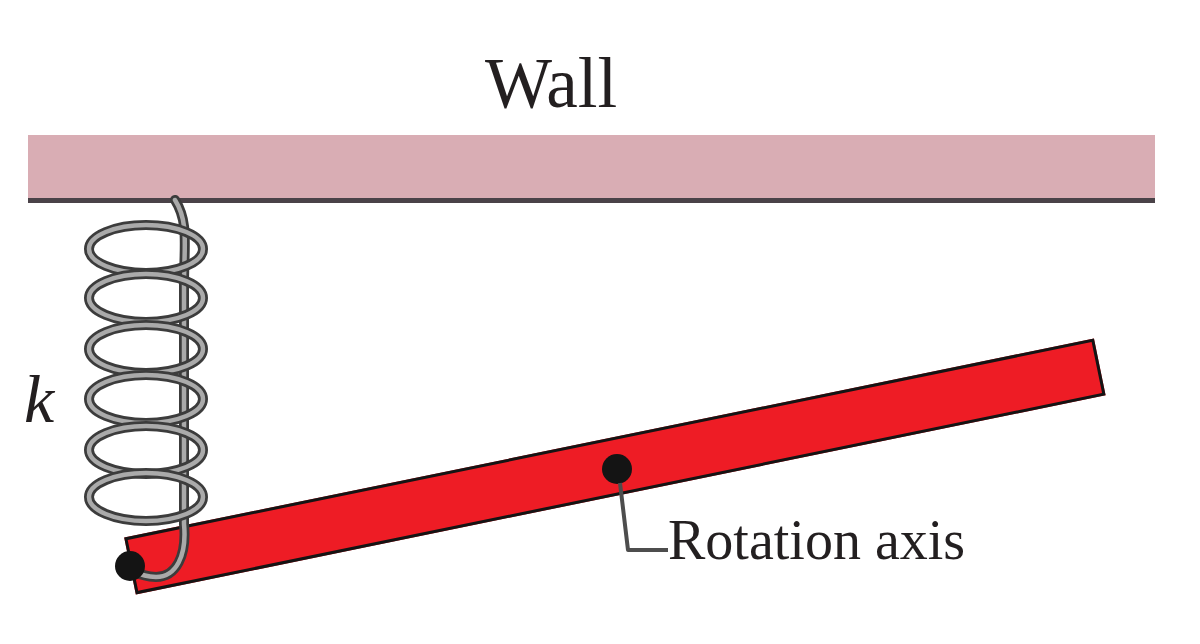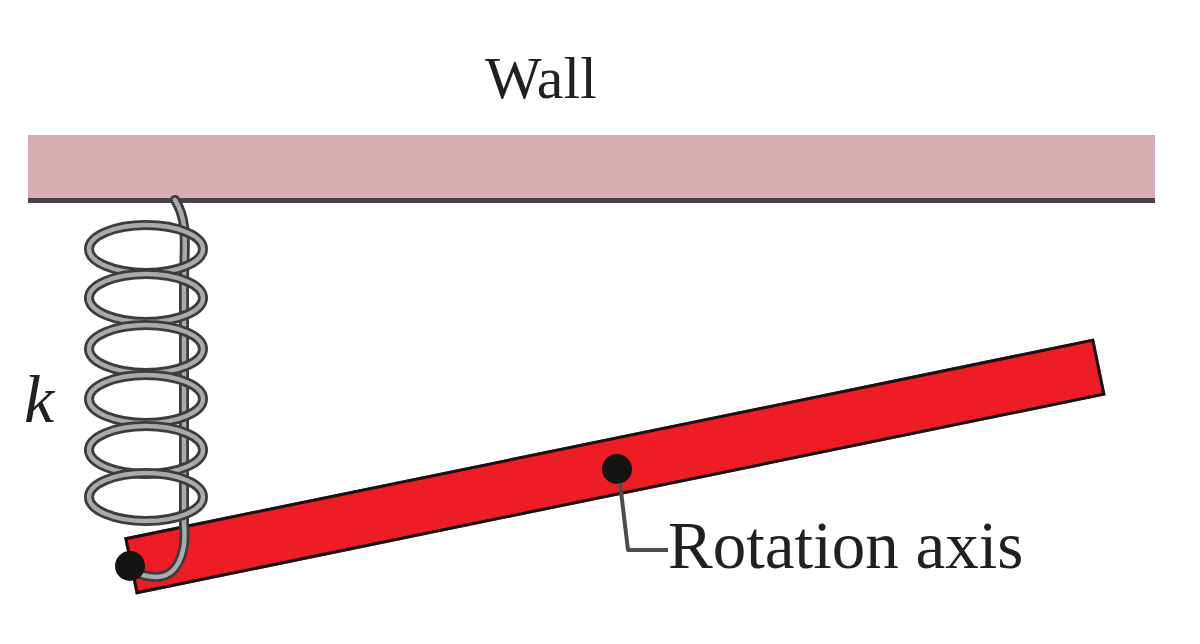--- a/index.html
+++ b/index.html
@@ -22,21 +22,21 @@
     height: 644px;
     background: var(--background);
     overflow: hidden;
     font-family: "Liberation Serif", "DejaVu Serif", serif;
     color: var(--text);
   }
   .wall-label {
     position: absolute;
     left: 485px;
     top: 48px;
-    font-size: 60px;
+    font-size: 71px;
     line-height: 1;
     white-space: nowrap;
   }
   .wall-bar {
     position: absolute;
     left: 28px;
     top: 135px;
     width: 1127px;
     height: 68px;
     background: var(--wall-fill);
@@ -70,21 +70,21 @@
     left: 24px;
     top: 365px;
     font-size: 68px;
     line-height: 1;
     font-style: italic;
   }
   .rotation-axis-label {
     position: absolute;
     left: 668px;
     top: 512px;
-    font-size: 67px;
+    font-size: 56px;
     line-height: 1;
     white-space: nowrap;
   }
 </style>
 </head>
 <body>
 
 <div class="canvas">
 
   <div class="wall-label">Wall</div>

